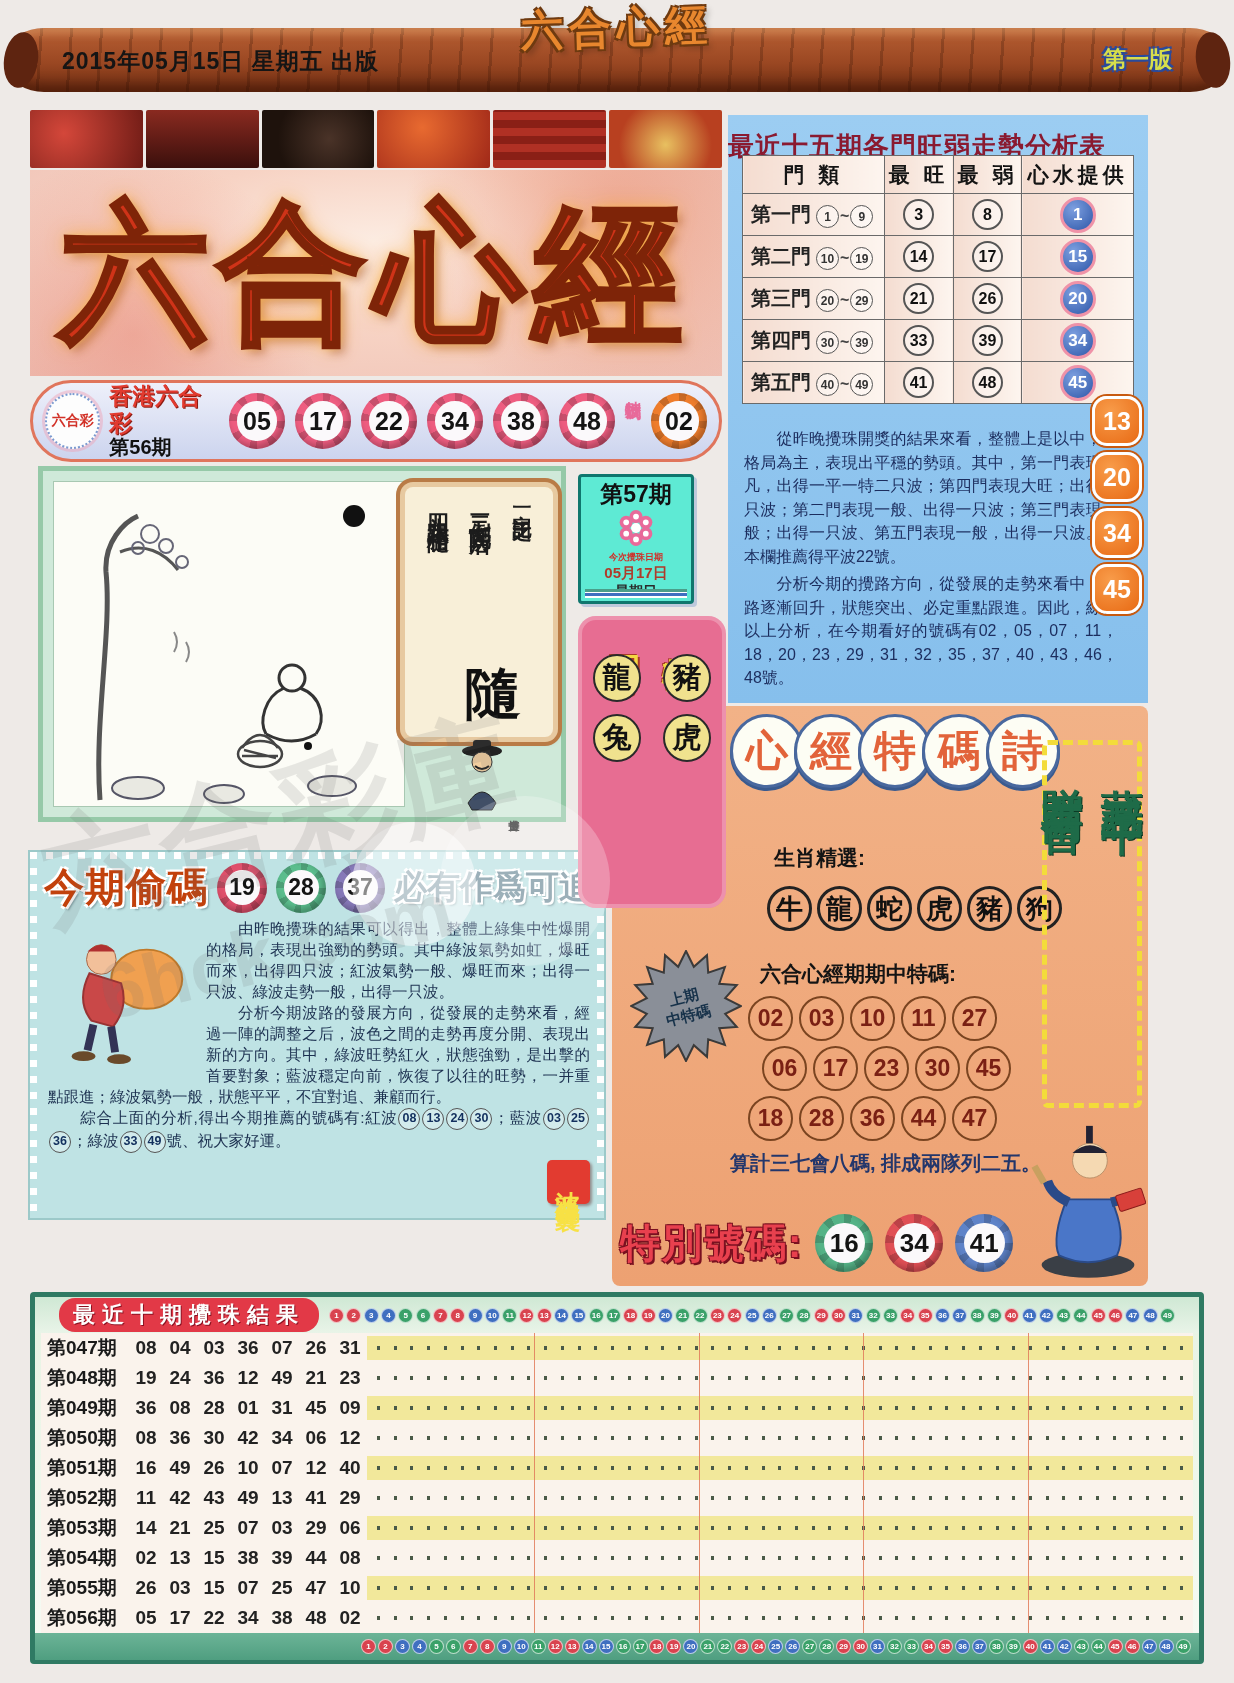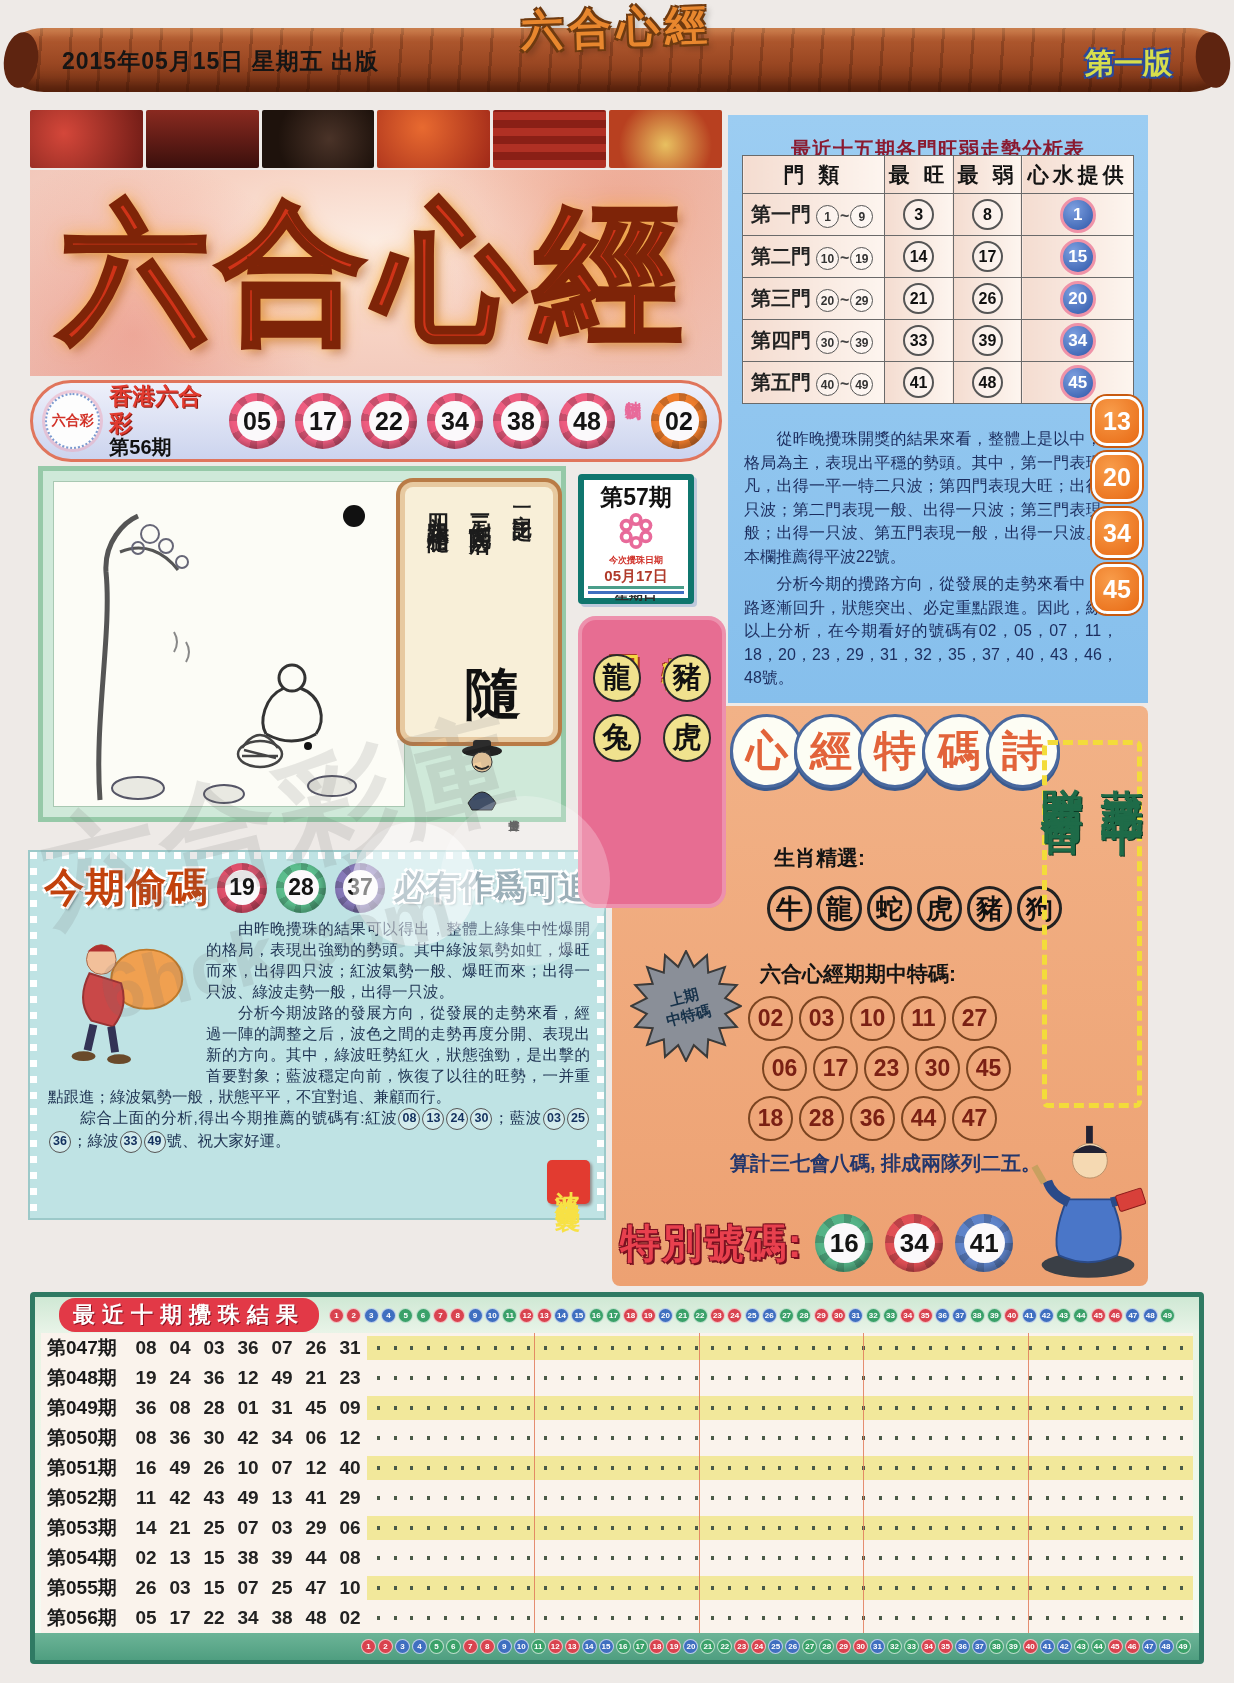--- a/index.html
+++ b/index.html
@@ -9,21 +9,21 @@
   
   .log{position:absolute;left:10px;top:28px;width:1214px;height:64px;border-radius:34px/22px;
     background:linear-gradient(180deg,#b86034,#9a4722 55%,#6e2d12);
     background-image:repeating-linear-gradient(94deg,rgba(50,18,4,.25) 0 3px,rgba(0,0,0,0) 3px 30px),linear-gradient(180deg,#b86034,#9a4722 55%,#6e2d12);
     box-shadow:inset 0 -8px 12px rgba(40,10,0,.4), inset 0 6px 8px rgba(255,200,140,.35);}
   .log::before,.log::after{content:'';position:absolute;top:4px;bottom:4px;width:34px;background:#5e2410;border-radius:50%;}
   .log::before{left:-6px;transform:rotate(8deg);} .log::after{right:-6px;transform:rotate(-8deg);}
   .date-line{position:absolute;left:62px;top:46px;font-size:23px;font-weight:700;color:#151515;letter-spacing:1px;z-index:3;}
   .mast-top{position:absolute;left:50%;top:0px;transform:translateX(-50%) rotate(-2deg);font-size:42px;font-weight:800;color:#e8872e;letter-spacing:6px;z-index:3;
     text-shadow:2px 2px 0 #6e3a10,-2px -2px 0 #6e3a10,2px -2px 0 #6e3a10,-2px 2px 0 #6e3a10,4px 4px 6px rgba(0,0,0,.3);}
-  .edition{position:absolute;right:62px;top:44px;font-size:29px;font-weight:800;color:#d7de4c;z-index:3;
+  .edition{position:absolute;right:62px;top:44px;font-size:23px;font-weight:800;color:#d7de4c;z-index:3;
     text-shadow:2px 2px 0 #2a4a9c,-2px -2px 0 #2a4a9c,2px -2px 0 #2a4a9c,-2px 2px 0 #2a4a9c;}
 
   
   .collage{position:absolute;left:30px;top:110px;width:692px;height:58px;display:flex;gap:3px;}
   .collage div{flex:1;border-radius:2px;}
   .c1{background:radial-gradient(circle at 30% 40%,#d4473a,#6e1b15);}
   .c2{background:linear-gradient(180deg,#8a2a20,#3a0f0c);}
   .c3{background:radial-gradient(circle at 60% 50%,#4a3328,#1e120c 70%);}
   .c4{background:radial-gradient(circle at 40% 30%,#e86a30,#a02818);}
   .c5{background:repeating-linear-gradient(0deg,#b03024 0 8px,#8a1f16 8px 16px);}
@@ -56,42 +56,42 @@
   .scrollbox{position:absolute;right:8px;top:16px;width:148px;height:250px;background:#f8efd8;border-radius:8px;
     box-shadow:0 0 0 5px #e7c9a0,0 0 0 9px #b97b46,3px 4px 6px rgba(60,30,10,.4);}
   .scroll-text{position:absolute;inset:10px;writing-mode:vertical-rl;color:#1c1c1c;}
   .scol{font-size:22px;font-weight:700;line-height:42px;letter-spacing:3px;}
   .scol.first{font-size:19px;}
   .big-char{position:absolute;right:32px;bottom:4px;font-size:56px;font-weight:800;color:#111;}
   .artist{position:absolute;right:40px;bottom:6px;display:flex;align-items:flex-end;gap:2px;}
   .artist .alabel{writing-mode:vertical-rl;font-size:11px;font-weight:700;color:#333;}
 
   
-  .calendar{position:absolute;left:578px;top:474px;width:116px;height:130px;background:#ffffff;border:6px solid #0f766e;border-radius:4px;
+  .calendar{position:absolute;left:578px;top:474px;width:116px;height:130px;background:#5eead4;border:3px solid #0f766e;border-radius:4px;
     text-align:center;padding-top:2px;box-shadow:3px 3px 0 rgba(100,140,200,.35);}
   .cal-issue{font-size:23px;font-weight:800;color:#111;}
   .cal-label{font-size:9px;font-weight:700;color:#d03028;margin-top:1px;}
   .cal-date{font-size:15px;font-weight:800;color:#b03a2a;}
   .cal-week{font-size:14px;font-weight:800;color:#2a2a2a;}
   .cal-stripes{position:absolute;left:4px;right:4px;bottom:3px;height:9px;
     background:linear-gradient(180deg,#4a9e8a 0 3px,#fff 3px 4.5px,#3f6fc0 4.5px 7.5px,#fff 7.5px 9px);}
 
   
   .pinkbox{position:absolute;left:578px;top:616px;width:148px;height:292px;background:#e76d92;border-radius:18px;z-index:3;padding-top:14px;
     box-shadow:inset 0 0 0 4px rgba(255,255,255,.25);}
   .pb-title{display:flex;flex-direction:row-reverse;justify-content:center;gap:10px;}
   .pb-title span{writing-mode:vertical-rl;font-size:34px;font-weight:800;color:#f3d843;letter-spacing:4px;
     text-shadow:2px 2px 0 #a83c28,-1px -1px 0 #a83c28;}
   .zo-grid{display:grid;grid-template-columns:48px 48px;gap:12px 22px;justify-content:center;margin-top:16px;}
   .zo{width:48px;height:48px;border-radius:50%;background:#f0e28e;border:2px solid #2a2a2a;display:flex;align-items:center;justify-content:center;
     font-size:29px;font-weight:700;color:#111;}
 
   
   .box1{position:absolute;left:728px;top:115px;width:420px;height:588px;background:linear-gradient(180deg,#9ccdf2,#86bfec);}
-  .b1-title{position:absolute;left:0;right:0;top:14px;text-align:center;font-size:20px;font-weight:800;color:#8a1a30;letter-spacing:1px;margin-top:7px;}
+  .b1-title{position:absolute;left:0;right:0;top:14px;font-size:26px;font-weight:800;color:#8a1a30;letter-spacing:1px;}
   .b1-table{position:absolute;left:14px;top:40px;width:392px;border-collapse:collapse;}
   .b1-table td{border:1.6px solid #6a6a6a;background:linear-gradient(90deg,#f4dcd0,#fdf5ef);text-align:center;height:42px;padding:0 2px;}
   .b1-table tr.hd td{height:38px;font-size:21px;font-weight:800;color:#141414;letter-spacing:4px;}
   .gate-cell{text-align:left !important;padding-left:8px !important;white-space:nowrap;}
   .gate-name{font-size:20px;font-weight:800;color:#222;margin-right:5px;}
   .tilde{font-weight:700;color:#444;margin:0 1px;}
   .cn{display:inline-flex;align-items:center;justify-content:center;border:1.6px solid #555;border-radius:50%;font-weight:700;color:#333;background:rgba(255,255,255,.4);vertical-align:middle;}
   .cn-s{width:23px;height:23px;font-size:12px;}
   .cn-m{width:31px;height:31px;font-size:16px;border-width:2px;color:#111;}
   .pick{width:36px;height:36px;border-radius:50%;background:radial-gradient(circle at 35% 30%,#7d9fe0,#2e57a8);border:3px solid #ef92a8;

